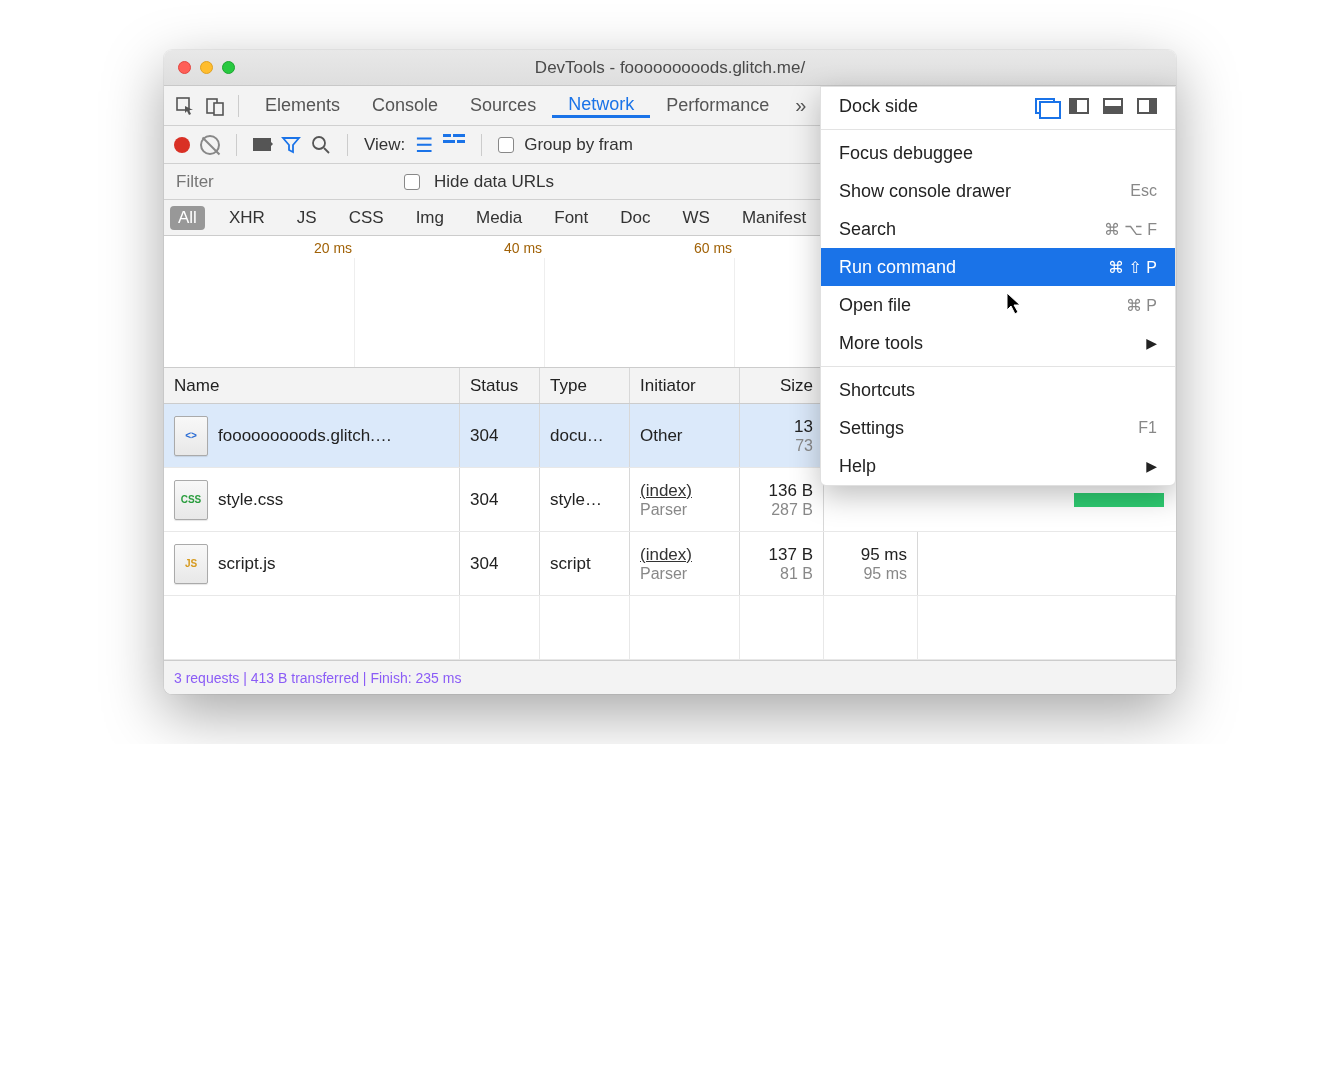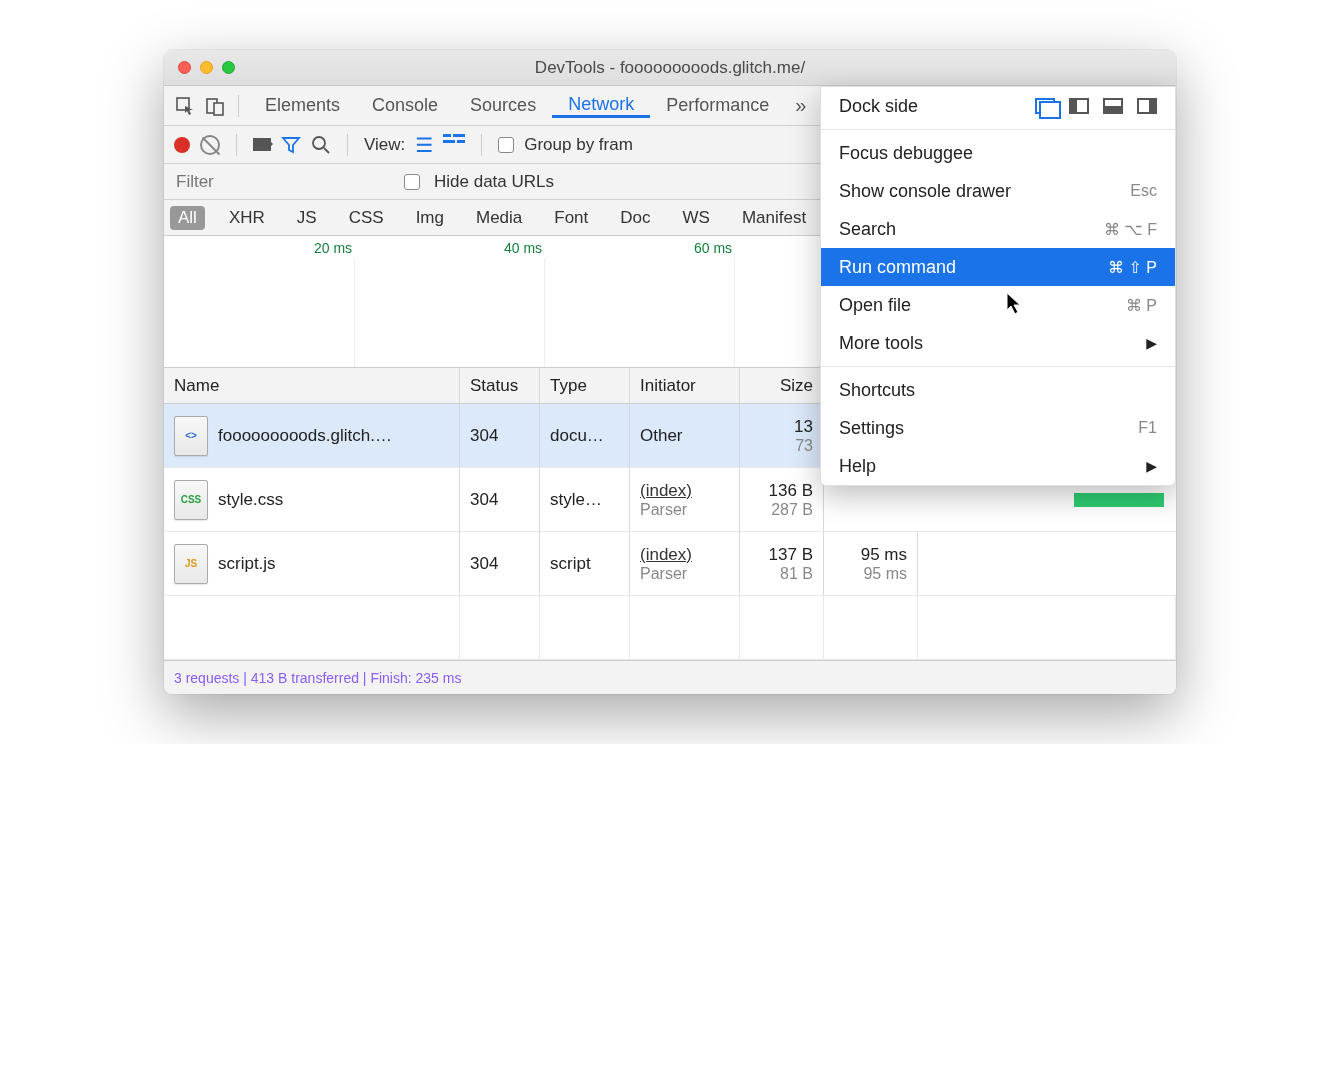--- a/index.html
+++ b/index.html
@@ -68,21 +68,21 @@
 .type-filters {
   height:36px; background:#f3f3f3; border-bottom:1px solid #ccc;
   display:flex; align-items:center; padding:0 6px; gap:16px; font-size:17px; color:#333;
 }
 .type-chip { padding:2px 8px; border-radius:4px; }
 .type-chip.active { background:#989898; color:#fff; }
 
 .overview {
   height:132px; border-bottom:1px solid #ccc; position:relative; background:#fff;
 }
-.ov-tick { position:absolute; top:4px; font-size:14px; color:#15803d; }
+.ov-tick { position:absolute; top:4px; font-size:14px; color:#a16207; }
 .ov-line { position:absolute; top:22px; bottom:0; width:1px; background:#eee; }
 
 .table { font-size:17px; color:#222; }
 .thead { display:flex; height:36px; background:#f3f3f3; border-bottom:1px solid #ccc; align-items:center; }
 .th, .td { padding:0 10px; border-right:1px solid #d8d8d8; display:flex; align-items:center; height:100%; overflow:hidden; white-space:nowrap; }
 .col-name{width:296px;} .col-status{width:80px;} .col-type{width:90px;} .col-init{width:110px;} .col-size{width:84px; justify-content:flex-end;} .col-time{width:94px; justify-content:flex-end;} .col-wf{flex:1; border-right:none;}
 .tbody .row { display:flex; height:64px; border-bottom:1px solid #e8e8e8; }
 .row.selected { background:#dbe9fa; }
 .file-icon { width:34px; height:40px; border:1px solid #aaa; background:linear-gradient(#f8f8f8,#e8e8e8); border-radius:2px; margin-right:10px; display:flex; align-items:center; justify-content:center; font-size:10px; font-weight:bold; box-shadow:0 1px 1px rgba(0,0,0,0.1);}
 .fi-html{color:#2a6cd4;} .fi-css{color:#2a9d3e;} .fi-js{color:#d69a1e;}

